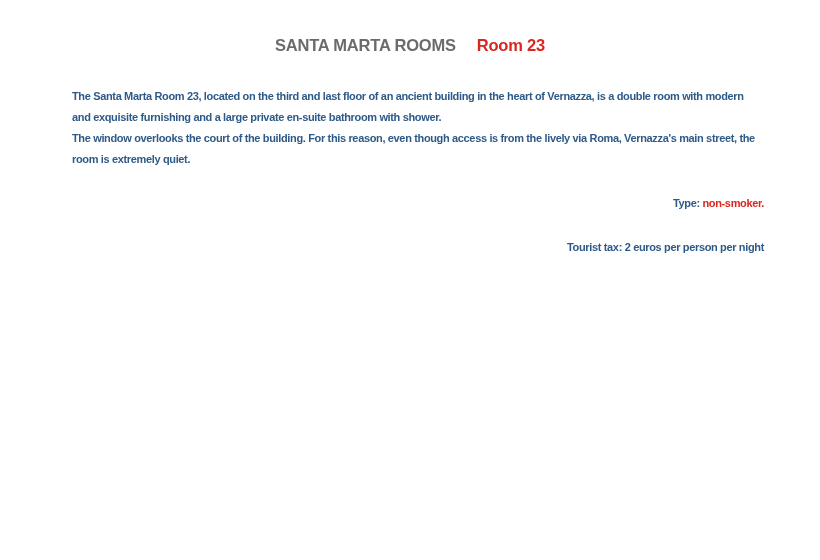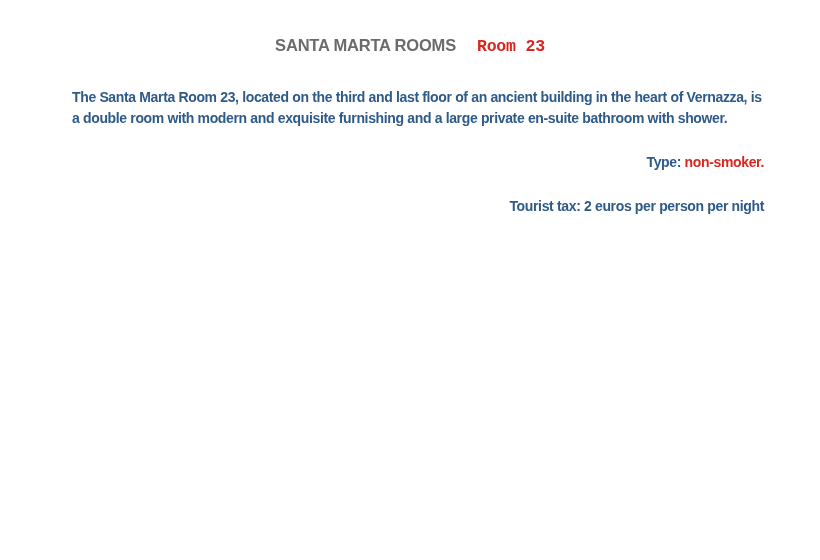--- a/index.html
+++ b/index.html
@@ -24,25 +24,24 @@
     font-size:16.5px;
     font-weight:bold;
     letter-spacing:-0.2px;
     color:var(--gray);
     margin-bottom:31px;
     white-space:nowrap;
   }
   .title .room-no{
     color:var(--red);
     margin-left:21px;
-    font-family:Liberation Mono, monospace;
   }
   .body-text{
     width:692px;
-    font-size:14px;
+    font-size:11px;
     font-weight:bold;
     letter-spacing:-0.35px;
     line-height:21px;
     color:var(--blue);
   }
   .section{
     margin-top:23px;
     text-align:right;
   }
   .val-red{color:var(--red);}
@@ -55,20 +54,21 @@
 <body>
 
 <div class="page">
 
   <div class="title">
     <span>SANTA MARTA ROOMS</span><span class="room-no">Room 23</span>
   </div>
 
   <div class="body-text">
     <span class="sentence">The Santa Marta Room 23, located on the third and last floor of an ancient building in the heart of Vernazza, is a double room with modern and exquisite furnishing and a large private en-suite bathroom with shower.</span>
+    <span class="sentence">The window overlooks the court of the building. For this reason, even though access is from the lively via Roma, Vernazza's main street, the room is extremely quiet.</span>
   </div>
 
   <div class="body-text section">
     <span class="label">Type: </span><span class="value val-red">non-smoker.</span>
   </div>
 
 
 
   <div class="body-text section">
     <span class="label">Tourist tax: </span><span class="value">2 euros per person per night</span>

